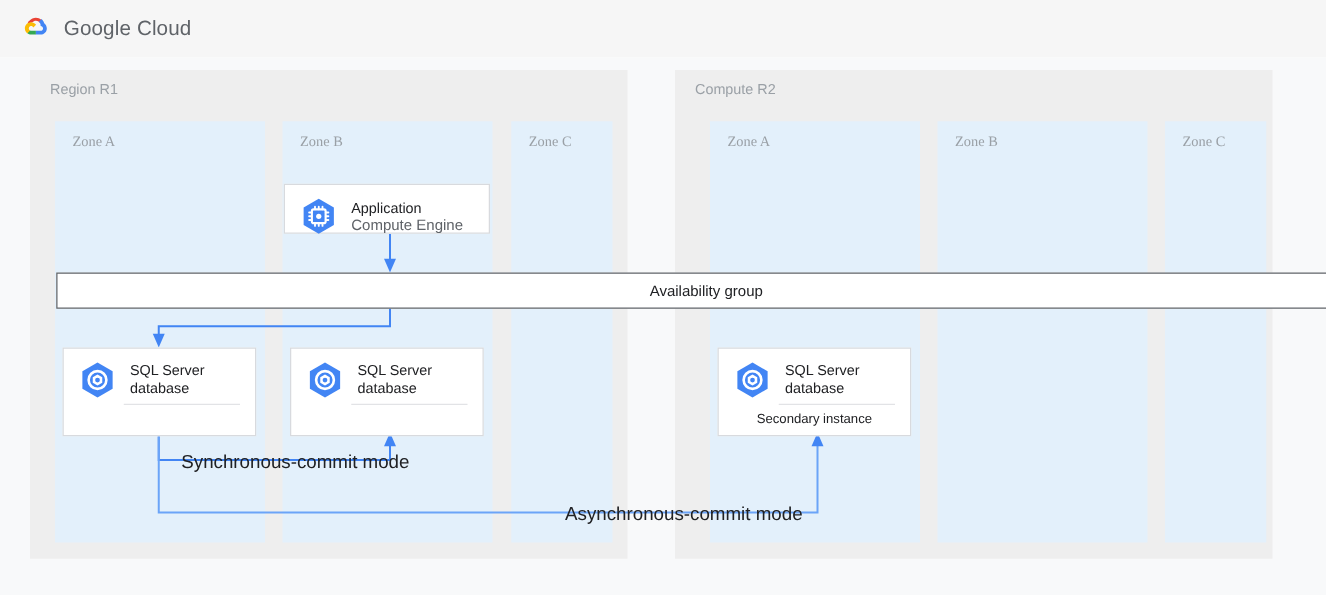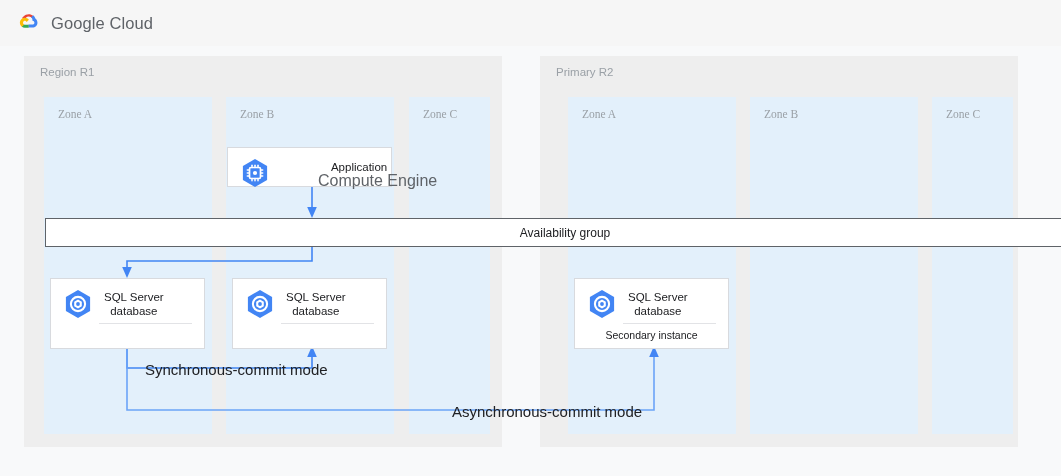--- a/index.html
+++ b/index.html
@@ -82,33 +82,32 @@
     border: 1px solid #d8dade;
     box-sizing: border-box;
   }
   .card-main {
     display: flex;
     align-items: center;
     gap: 10px;
     padding: 9px 10px 8px 11px;
   }
   .card-icon { width: 32px; height: 32px; flex: 0 0 32px; display: block; }
-  .card-titles { display: flex; flex-direction: column; justify-content: center; align-items: center; }
+  .card-titles { display: flex; flex-direction: column; justify-content: center; }
   .card-title {
     font-size: 11.5px;
     color: #202124;
     line-height: 14px;
     white-space: nowrap;
   }
   .card-sub {
-    font-size: 16px;
+    font-size: 12px;
     color: #5f6368;
     line-height: 13px;
     white-space: nowrap;
-    margin-left: 37px;
   }
   .card-divider {
     position: absolute;
     left: 48px; right: 12px;
     height: 1px;
     background: #e2e3e6;
   }
   .card-footer {
     position: absolute;
     left: 0; right: 0; bottom: 0;
@@ -177,21 +176,21 @@
       <div class="zone-label">Zone A</div>
     </div>
     <div class="zone" style="left:226px; top:51px; width:168px; height:337px;">
       <div class="zone-label">Zone B</div>
     </div>
     <div class="zone" style="left:409px; top:51px; width:81px; height:337px;">
       <div class="zone-label">Zone C</div>
     </div>
 
     <div class="region" style="left:540px; top:10px; width:478px; height:391px;">
-      <div class="region-label">Primary R2</div>
+      <div class="region-label">Compute R2</div>
     </div>
     <div class="zone" style="left:568px; top:51px; width:168px; height:337px;">
       <div class="zone-label">Zone A</div>
     </div>
     <div class="zone" style="left:750px; top:51px; width:168px; height:337px;">
       <div class="zone-label">Zone B</div>
     </div>
     <div class="zone" style="left:932px; top:51px; width:81px; height:337px;">
       <div class="zone-label">Zone C</div>
     </div>

